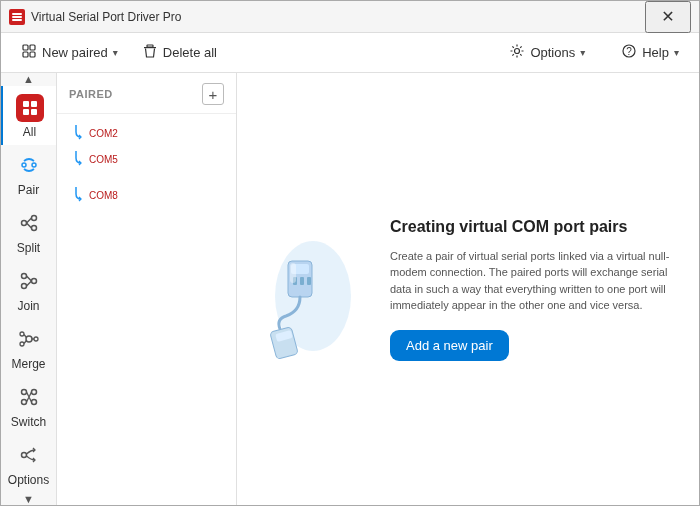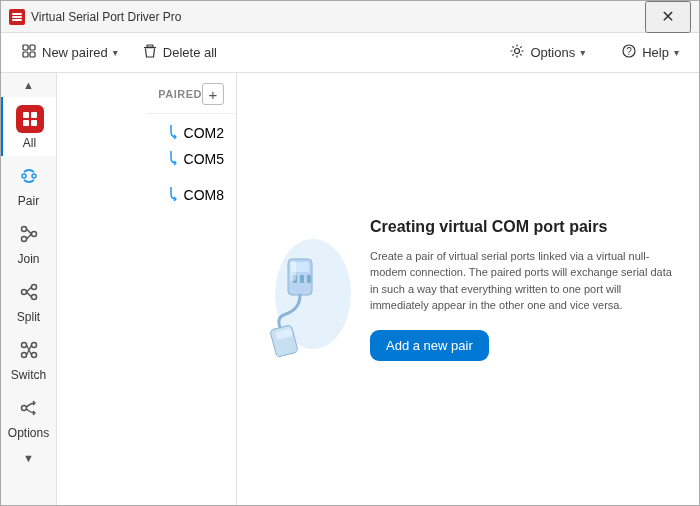--- a/index.html
+++ b/index.html
@@ -139,21 +139,20 @@
       color: #333;
     }
 
     
     .ports-panel {
       width: 180px;
       border-right: 1px solid #e0e0e0;
       display: flex;
       flex-direction: column;
       flex-shrink: 0;
-      align-items: flex-end;
     }
     .ports-header {
       display: flex;
       align-items: center;
       justify-content: space-between;
       padding: 10px 12px 8px;
       border-bottom: 1px solid #eee;
     }
     .ports-header-label {
       font-size: 11px;
@@ -188,42 +187,42 @@
       padding: 4px 12px;
       cursor: pointer;
       gap: 6px;
     }
     .port-connector {
       color: #2196f3;
       font-size: 14px;
       line-height: 1;
     }
     .port-name {
-      font-size: 14px;
-      color: #000000;
+      font-size: 10px;
+      color: #b91c1c;
     }
     .pair-divider {
       height: 6px;
     }
 
     
     .content-area {
       flex: 1;
       display: flex;
       flex-direction: column;
       align-items: center;
       justify-content: center;
       padding: 20px;
       background: #fff;
       position: relative;
     }
     .content-inner {
       display: flex;
-      align-items: center;
-      gap: 12px;
+      align-items: flex-end;
+      gap: 32px;
       max-width: 420px;
     }
     .illustration {
       flex-shrink: 0;
       width: 100px;
       height: 140px;
     }
     .text-section {
       flex: 1;
     }
@@ -342,43 +341,57 @@
             <circle cx="7" cy="12" r="2" stroke="#2196f3" stroke-width="1.5"></circle>
             <circle cx="17" cy="12" r="2" stroke="#2196f3" stroke-width="1.5"></circle>
           </svg>
         </span>
         <span class="nav-label">Pair</span>
       </button>
 
       <button class="nav-item">
         <span>
           <svg width="24" height="24" viewBox="0 0 24 24" fill="none">
+            <circle cx="7" cy="12" r="2.5" stroke="#555" stroke-width="1.5"></circle>
+            <circle cx="17" cy="7" r="2.5" stroke="#555" stroke-width="1.5"></circle>
+            <circle cx="17" cy="17" r="2.5" stroke="#555" stroke-width="1.5"></circle>
+            <path d="M9.5 12 L14.5 7" stroke="#555" stroke-width="1.5"></path>
+            <path d="M9.5 12 L14.5 17" stroke="#555" stroke-width="1.5"></path>
+          </svg>
+        </span>
+        <span class="nav-label">Split</span>
+      </button>
+
+      <button class="nav-item">
+        <span>
+          <svg width="24" height="24" viewBox="0 0 24 24" fill="none">
             <circle cx="17" cy="12" r="2.5" stroke="#555" stroke-width="1.5"></circle>
             <circle cx="7" cy="7" r="2.5" stroke="#555" stroke-width="1.5"></circle>
             <circle cx="7" cy="17" r="2.5" stroke="#555" stroke-width="1.5"></circle>
             <path d="M9.5 7 L14.5 12" stroke="#555" stroke-width="1.5"></path>
             <path d="M9.5 17 L14.5 12" stroke="#555" stroke-width="1.5"></path>
           </svg>
         </span>
         <span class="nav-label">Join</span>
       </button>
 
       <button class="nav-item">
         <span>
           <svg width="24" height="24" viewBox="0 0 24 24" fill="none">
-            <circle cx="7" cy="12" r="2.5" stroke="#555" stroke-width="1.5"></circle>
-            <circle cx="17" cy="7" r="2.5" stroke="#555" stroke-width="1.5"></circle>
-            <circle cx="17" cy="17" r="2.5" stroke="#555" stroke-width="1.5"></circle>
-            <path d="M9.5 12 L14.5 7" stroke="#555" stroke-width="1.5"></path>
-            <path d="M9.5 12 L14.5 17" stroke="#555" stroke-width="1.5"></path>
-          </svg>
-        </span>
-        <span class="nav-label">Split</span>
-      </button>
-
+            <circle cx="12" cy="12" r="3" stroke="#555" stroke-width="1.5"></circle>
+            <circle cx="5" cy="7" r="2" stroke="#555" stroke-width="1.3"></circle>
+            <circle cx="5" cy="17" r="2" stroke="#555" stroke-width="1.3"></circle>
+            <circle cx="19" cy="12" r="2" stroke="#555" stroke-width="1.3"></circle>
+            <path d="M7 7.5 L9.5 10.5" stroke="#555" stroke-width="1.3"></path>
+            <path d="M7 16.5 L9.5 13.5" stroke="#555" stroke-width="1.3"></path>
+            <path d="M15 12 L17 12" stroke="#555" stroke-width="1.3"></path>
+          </svg>
+        </span>
+        <span class="nav-label">Merge</span>
+      </button>
 
       <button class="nav-item">
         <span>
           <svg width="24" height="24" viewBox="0 0 24 24" fill="none">
             <circle cx="7" cy="7" r="2.5" stroke="#555" stroke-width="1.5"></circle>
             <circle cx="17" cy="7" r="2.5" stroke="#555" stroke-width="1.5"></circle>
             <circle cx="7" cy="17" r="2.5" stroke="#555" stroke-width="1.5"></circle>
             <circle cx="17" cy="17" r="2.5" stroke="#555" stroke-width="1.5"></circle>
             <path d="M9.5 7 L14.5 17M9.5 17 L14.5 7" stroke="#555" stroke-width="1.3"></path>
           </svg>

